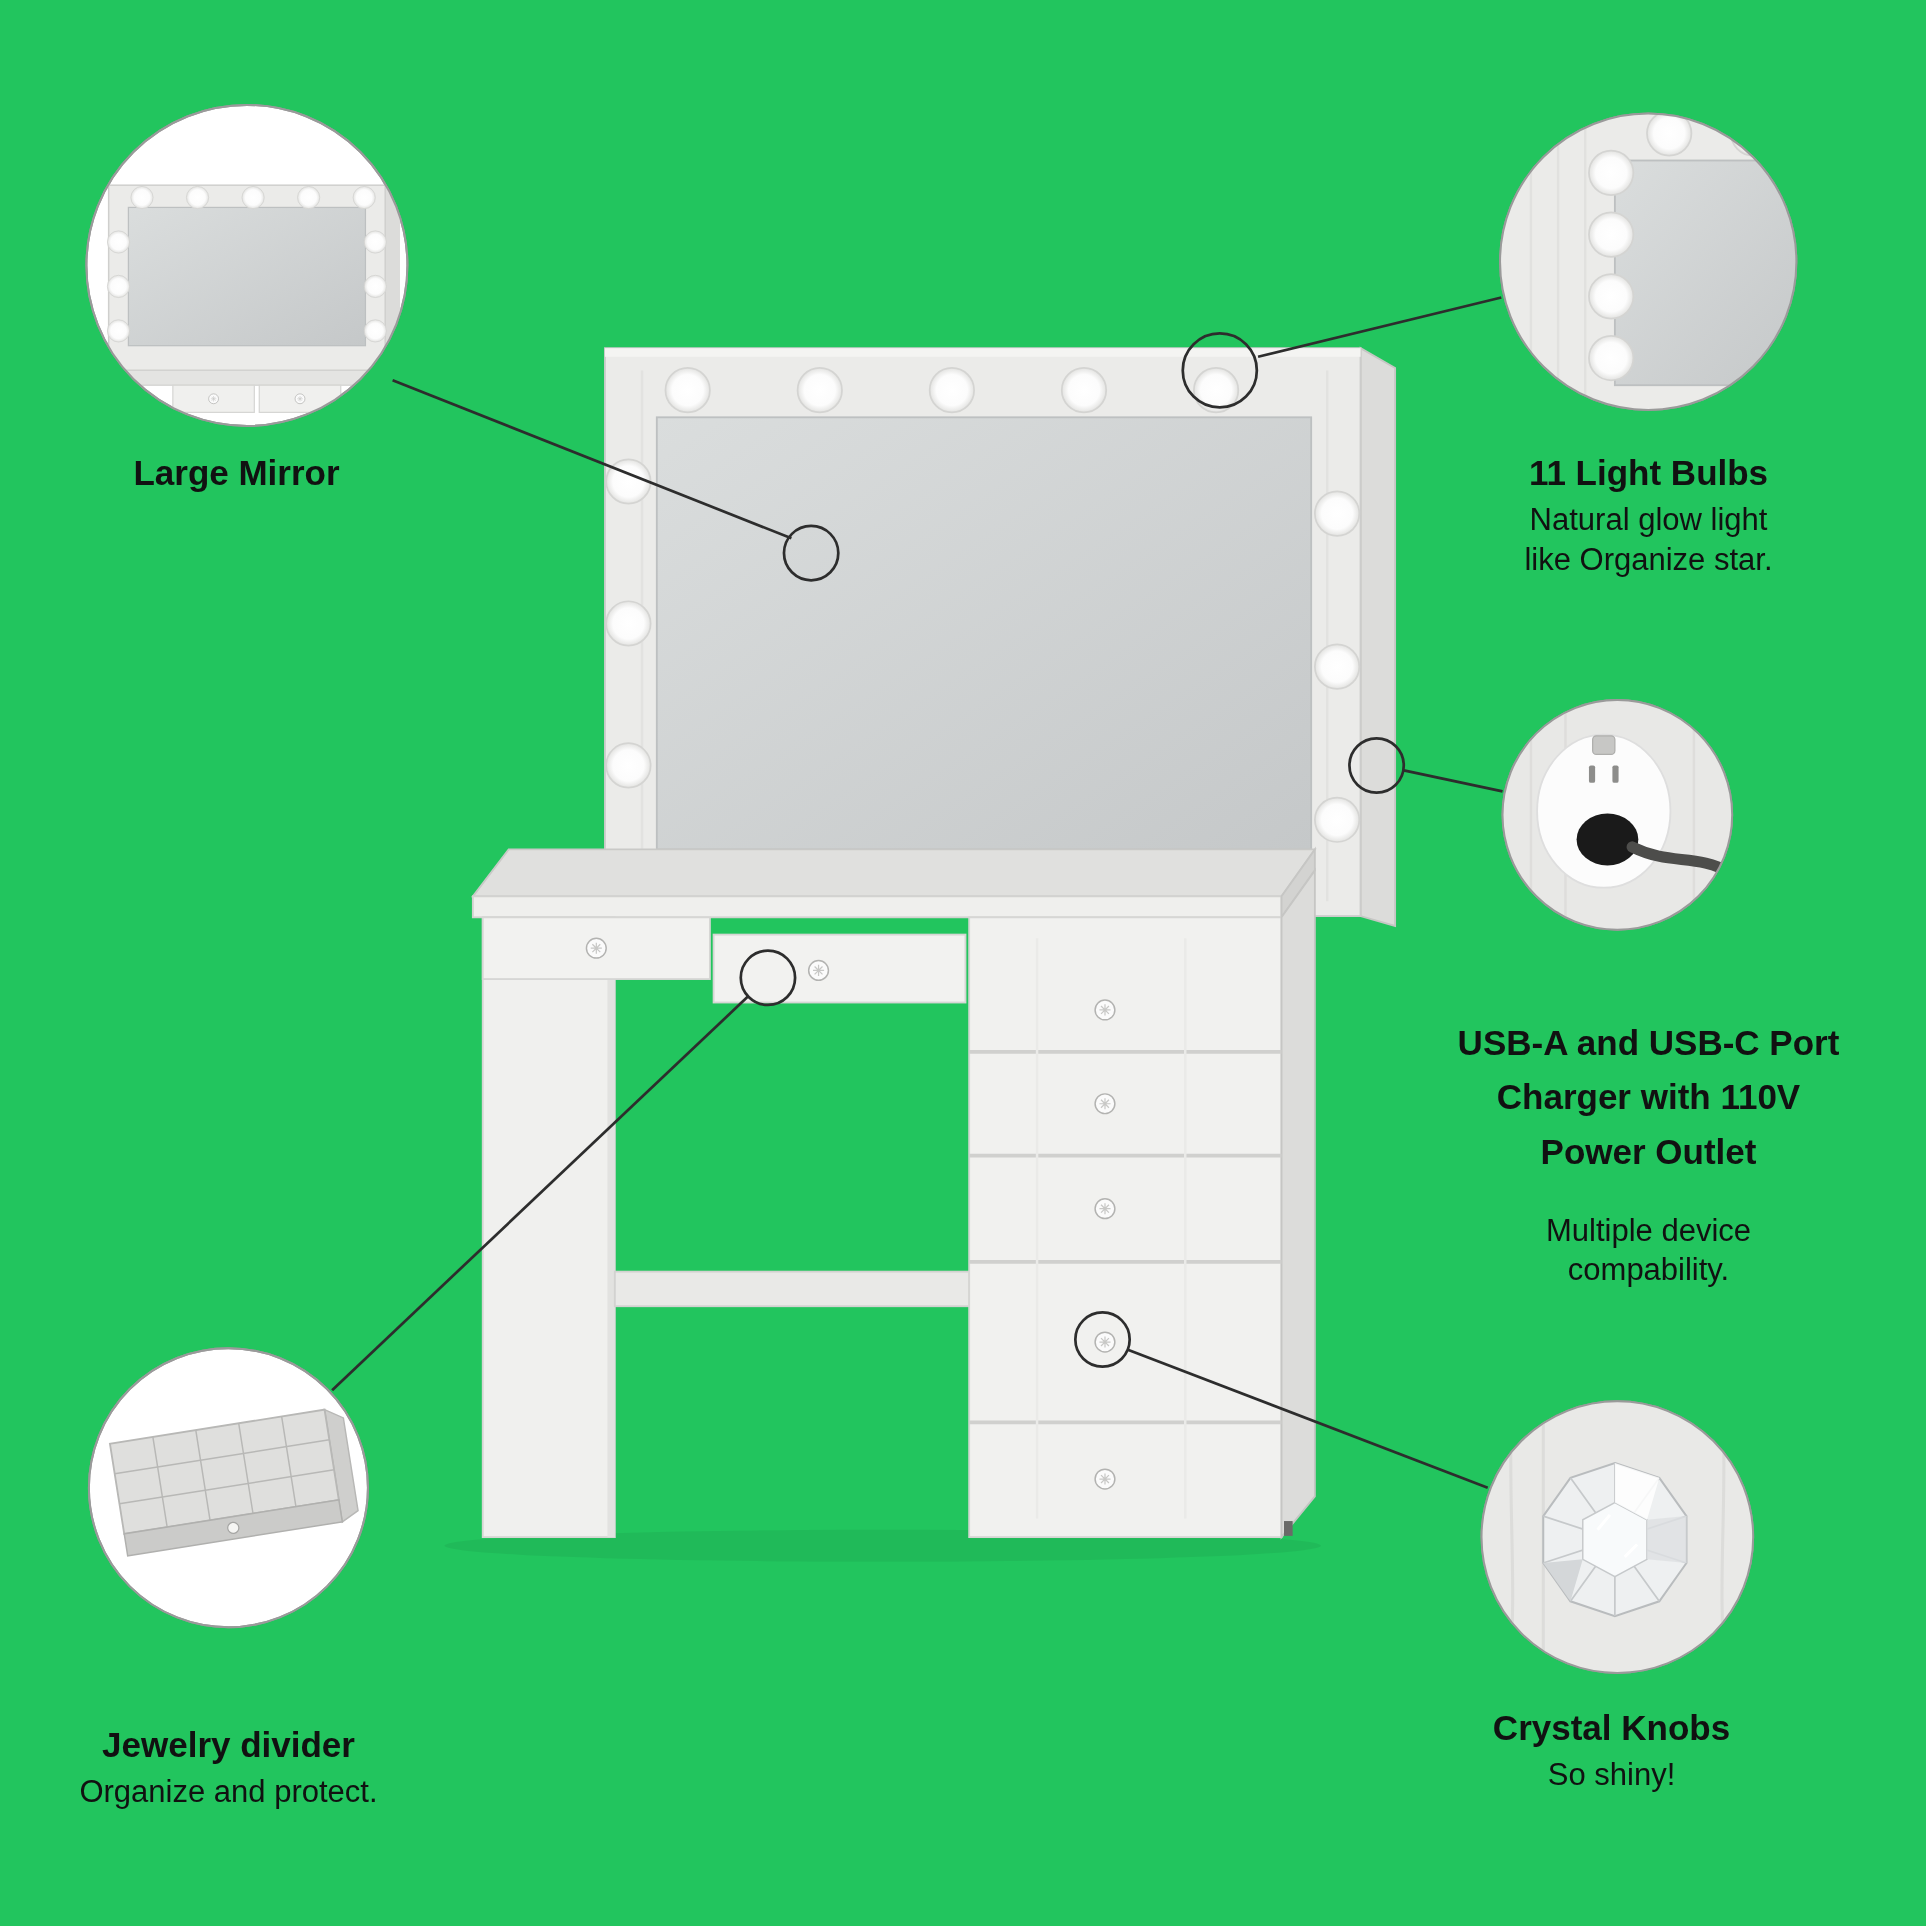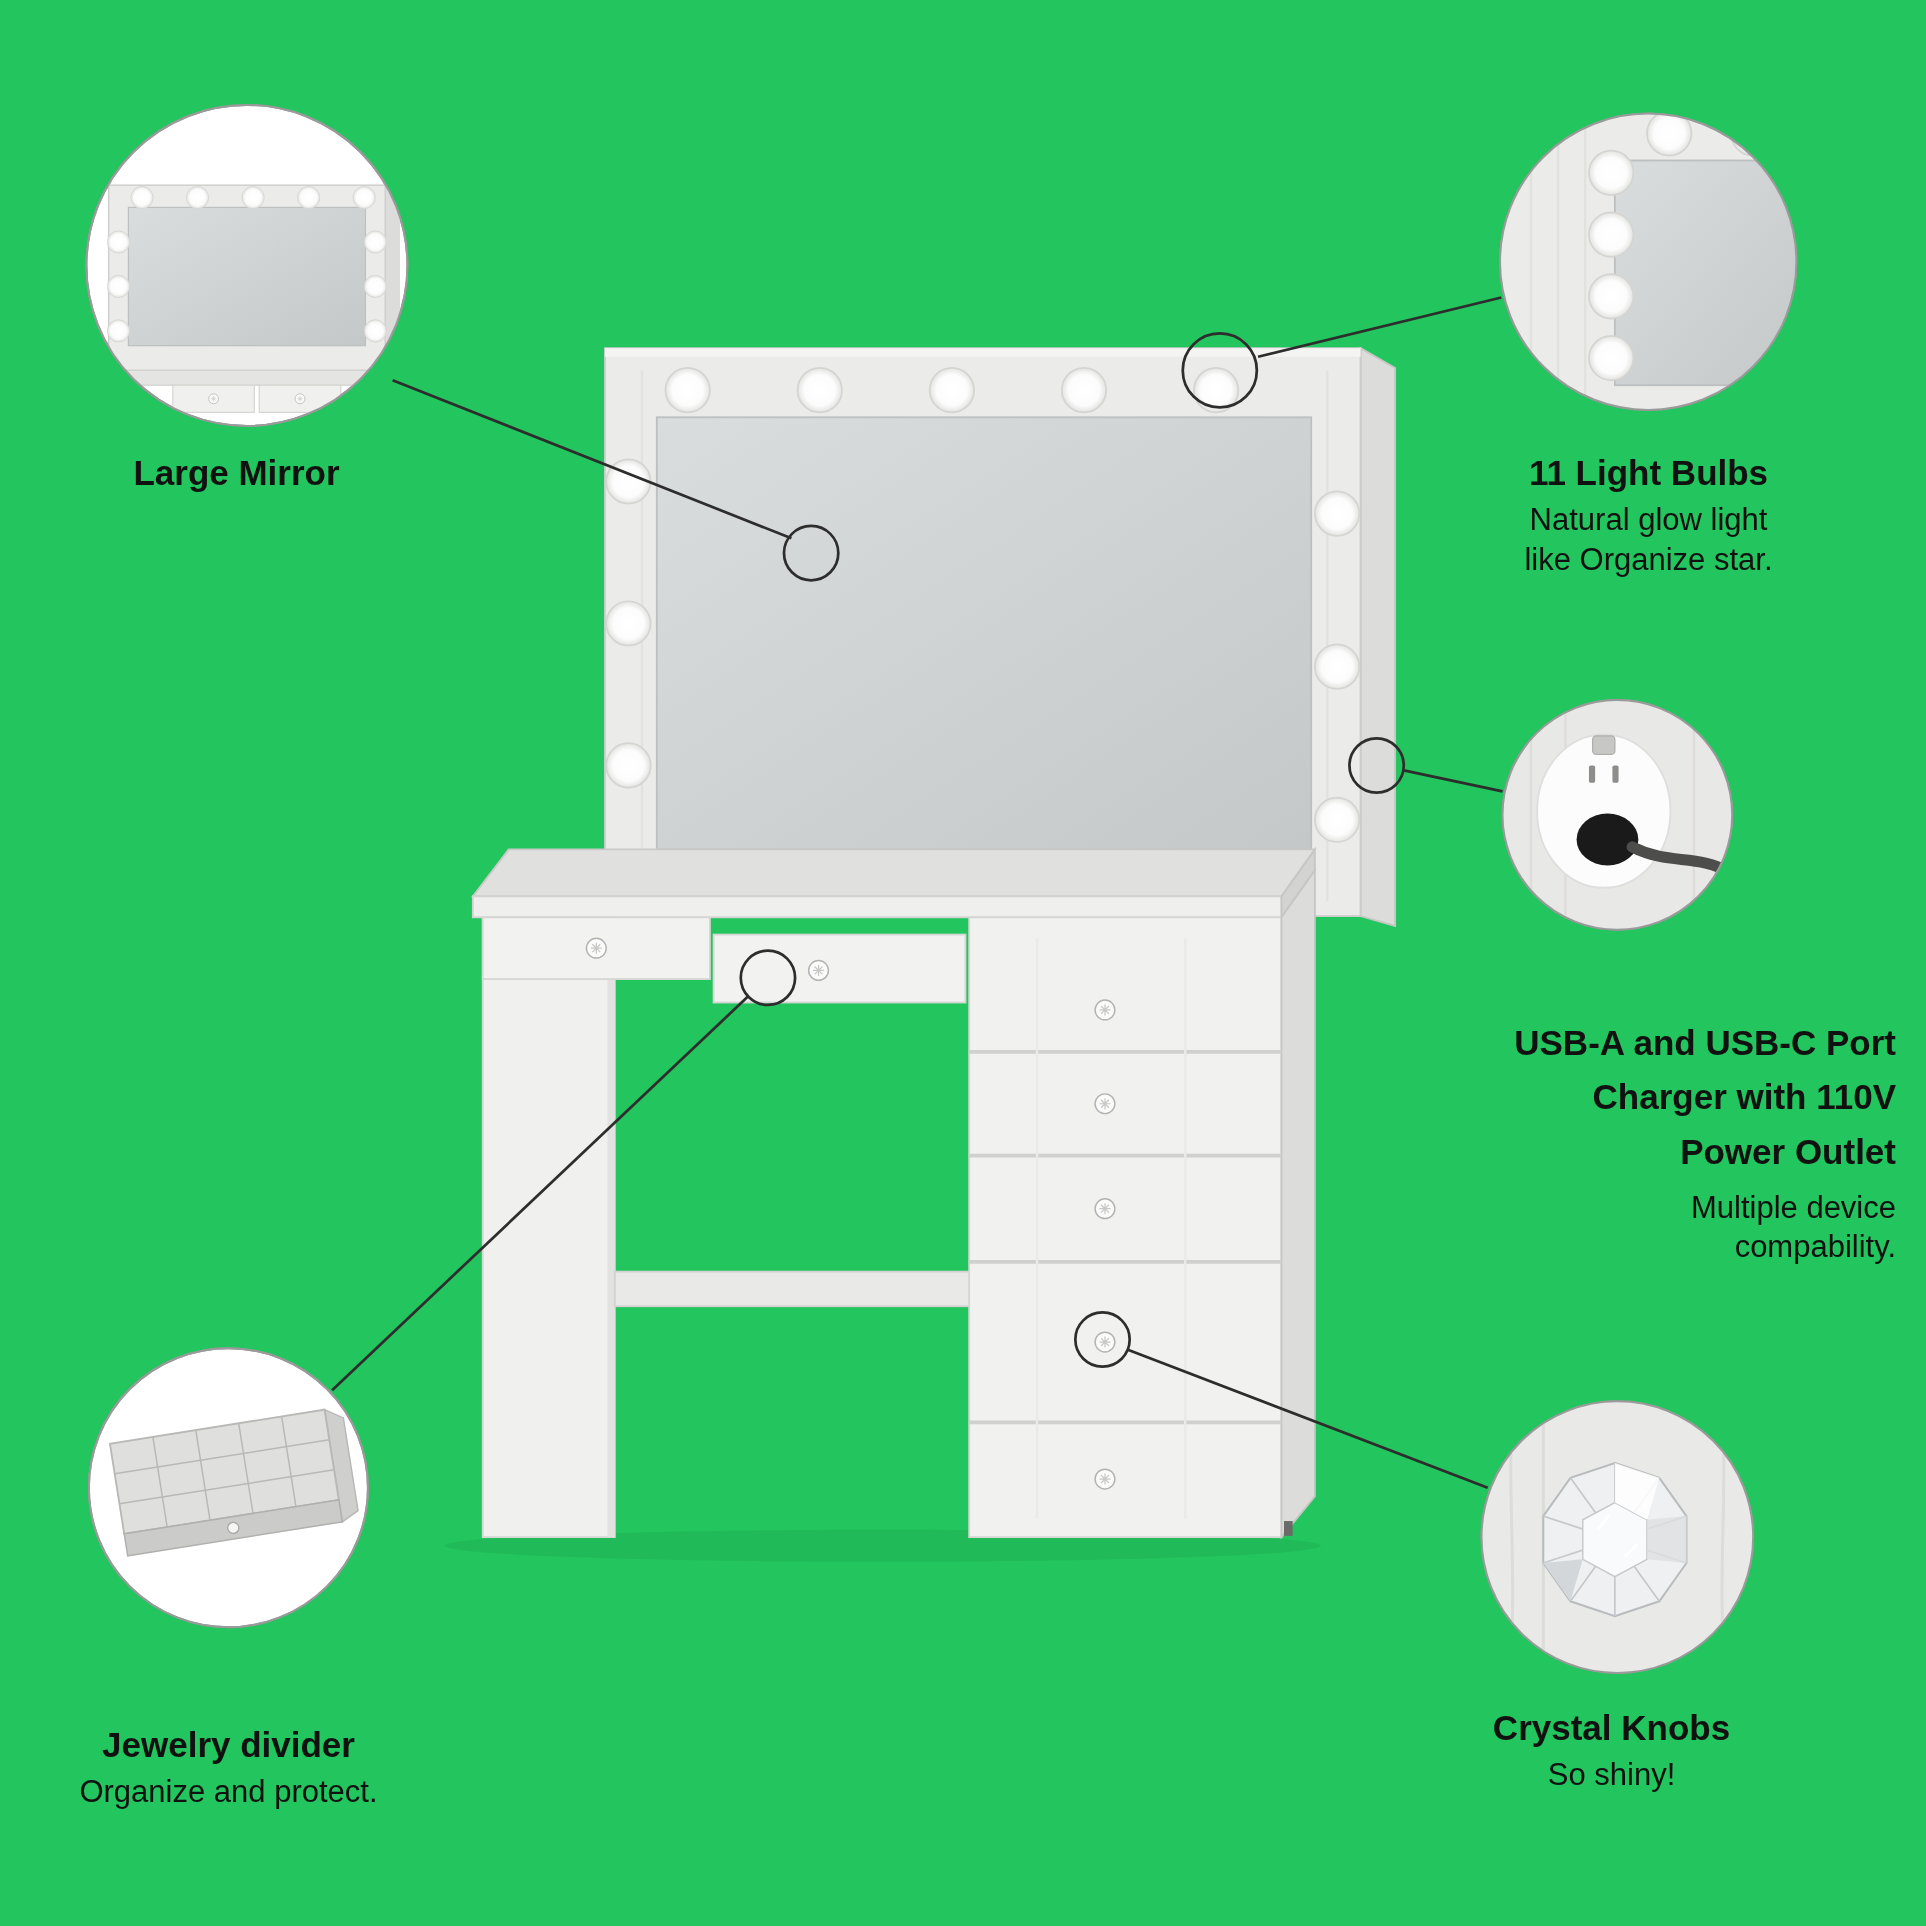--- a/index.html
+++ b/index.html
@@ -5,22 +5,22 @@
   html,body{margin:0;padding:0;}
   body{
     width:1926px;height:1926px;background:#ffffff;
     font-family:"Liberation Sans", sans-serif;color:#111111;
   }
   .stage{position:relative;width:1926px;height:1926px;overflow:hidden;background:#22c55e;}
   svg.scene{position:absolute;left:0;top:0;display:block;}
   .feature{position:absolute;text-align:center;}
   .feature .title{font-weight:bold;font-size:35px;line-height:1.3;}
   .feature .desc{font-size:31px;line-height:1.28;margin-top:4.4px;}
-  .feature.f3 .title{line-height:1.55;text-align:right;}
-  .feature.f3 .desc{margin-top:9px;text-align:right;}
+  .feature.f3 .title{line-height:1.55;}
+  .feature.f3 .desc{margin-top:32px;}
 </style>
 </head>
 <body>
 
 <div class="stage">
 
   <svg class="scene" width="1926" height="1926" viewBox="0 0 1560 1560">
     <defs>
       <linearGradient id="mirG" x1="0" y1="0" x2="1" y2="1">
         <stop offset="0" stop-color="#dadddd"></stop>

